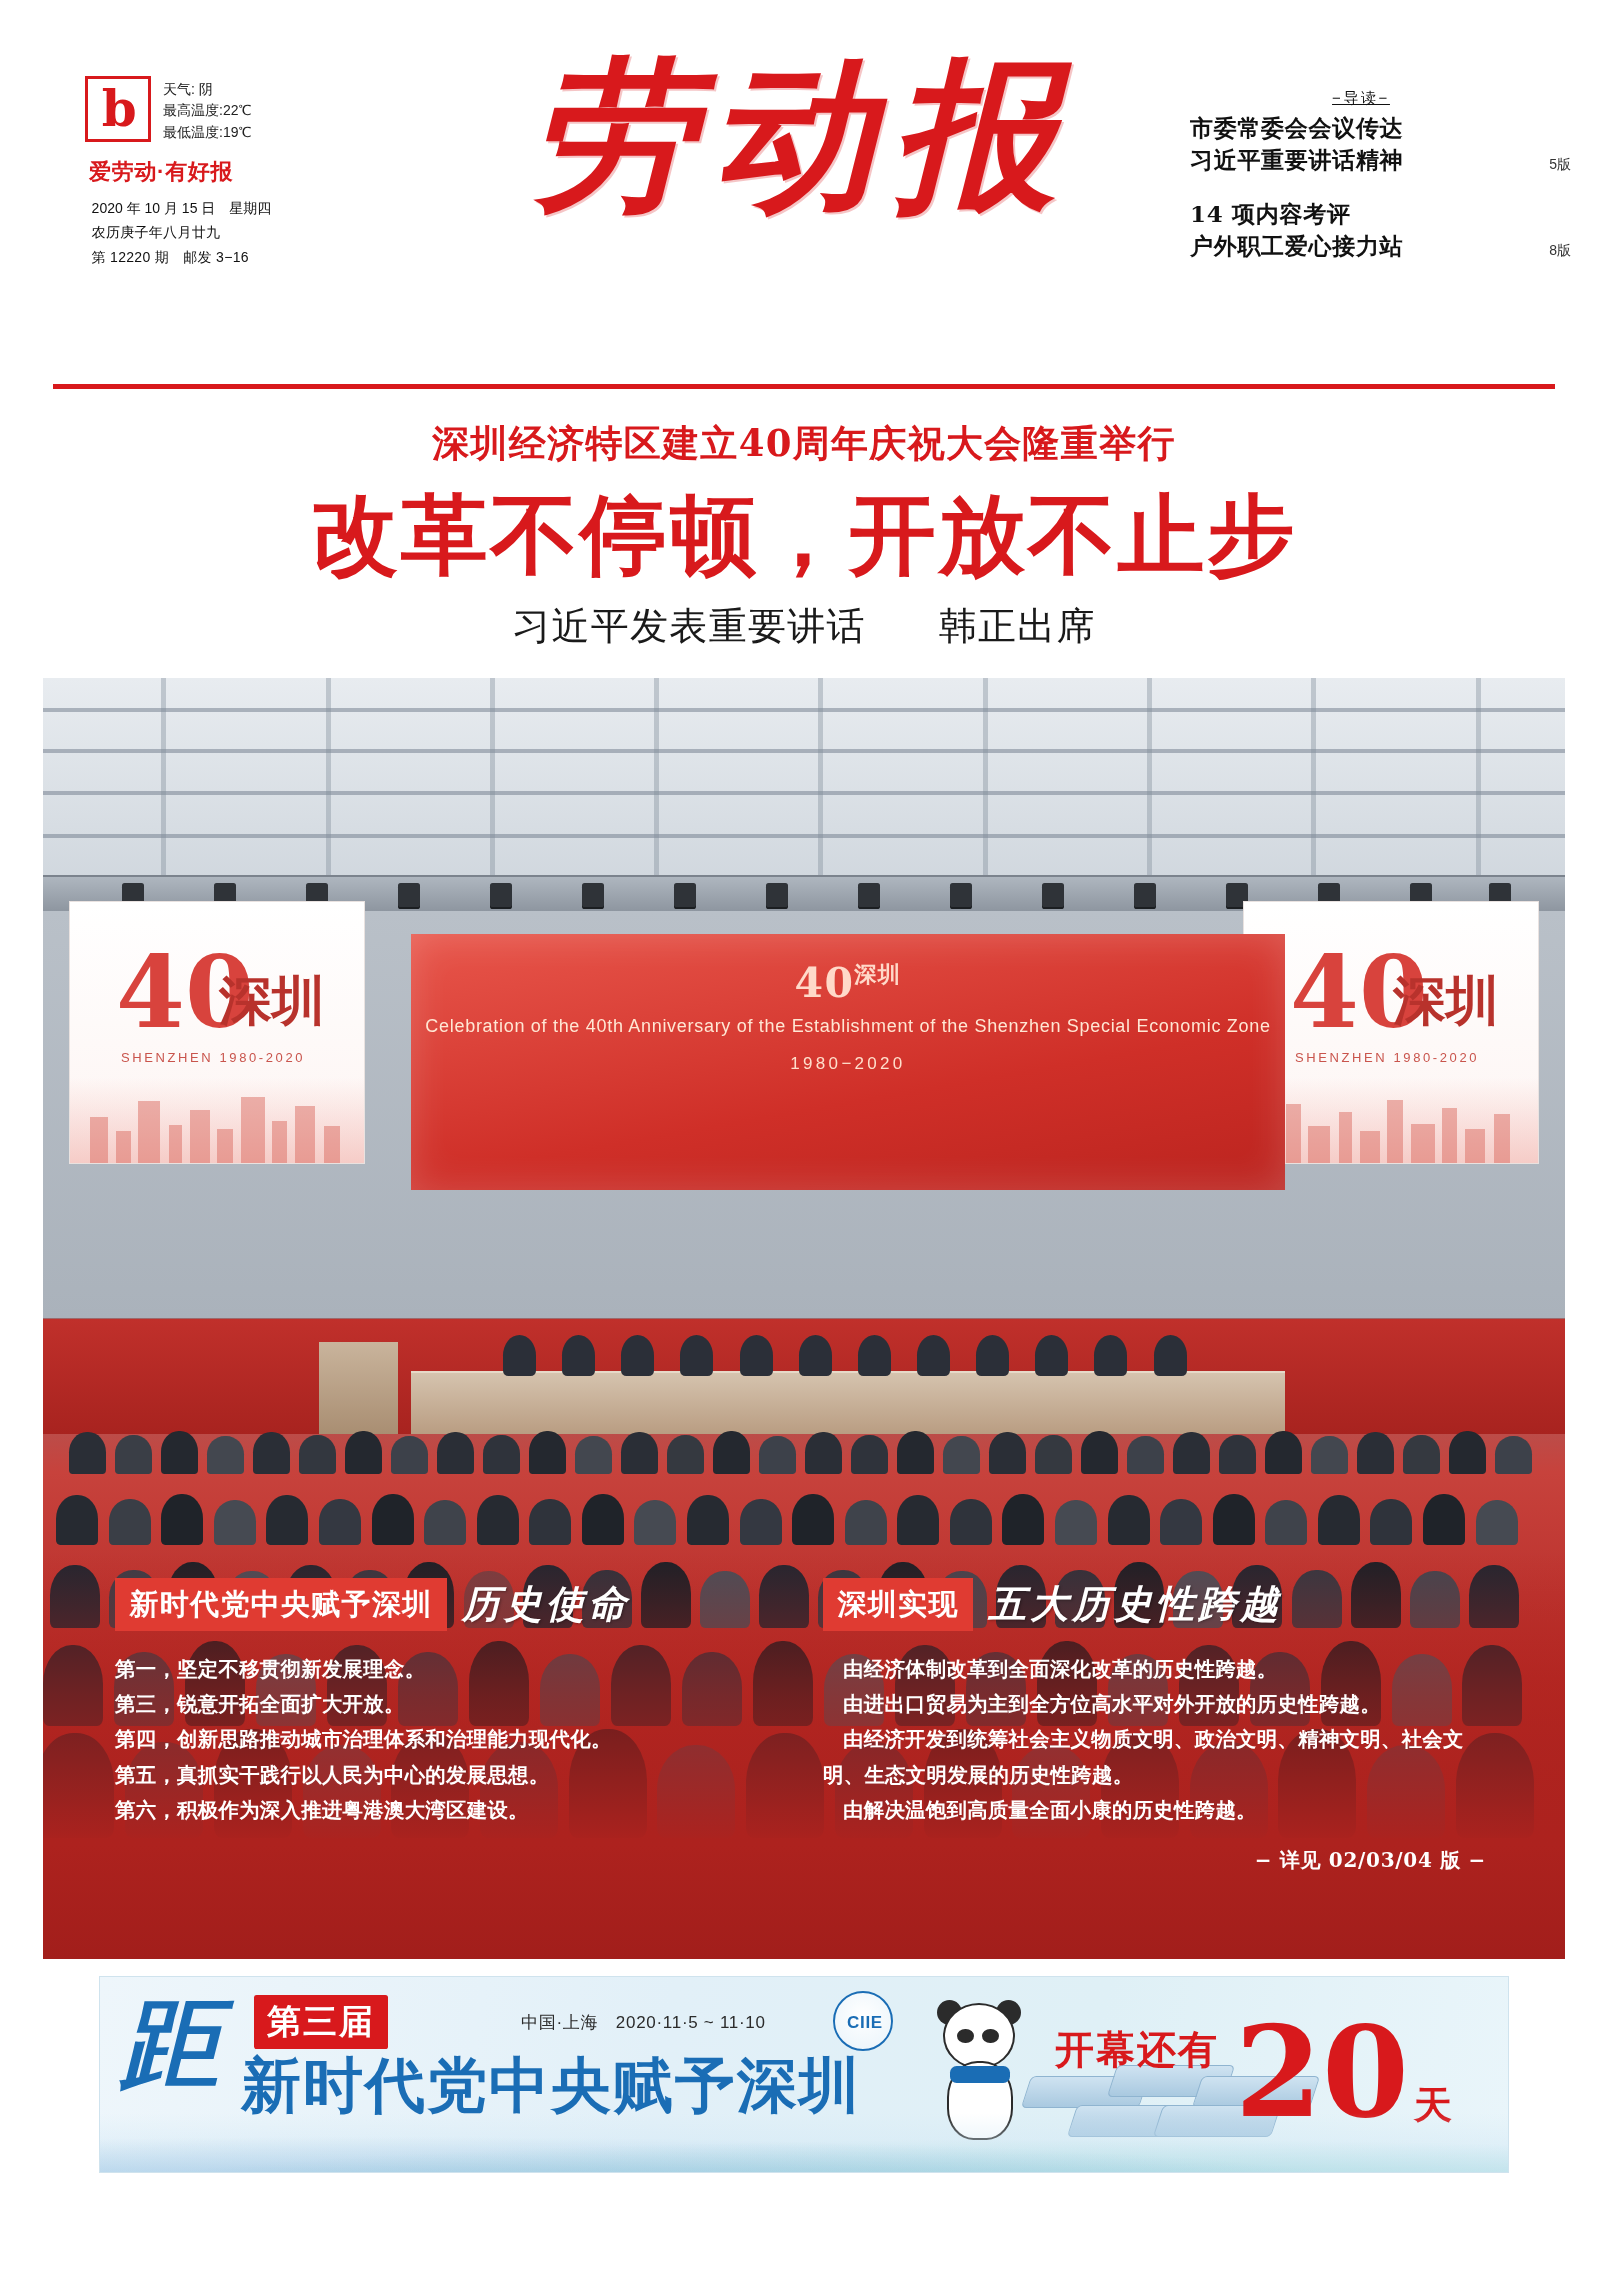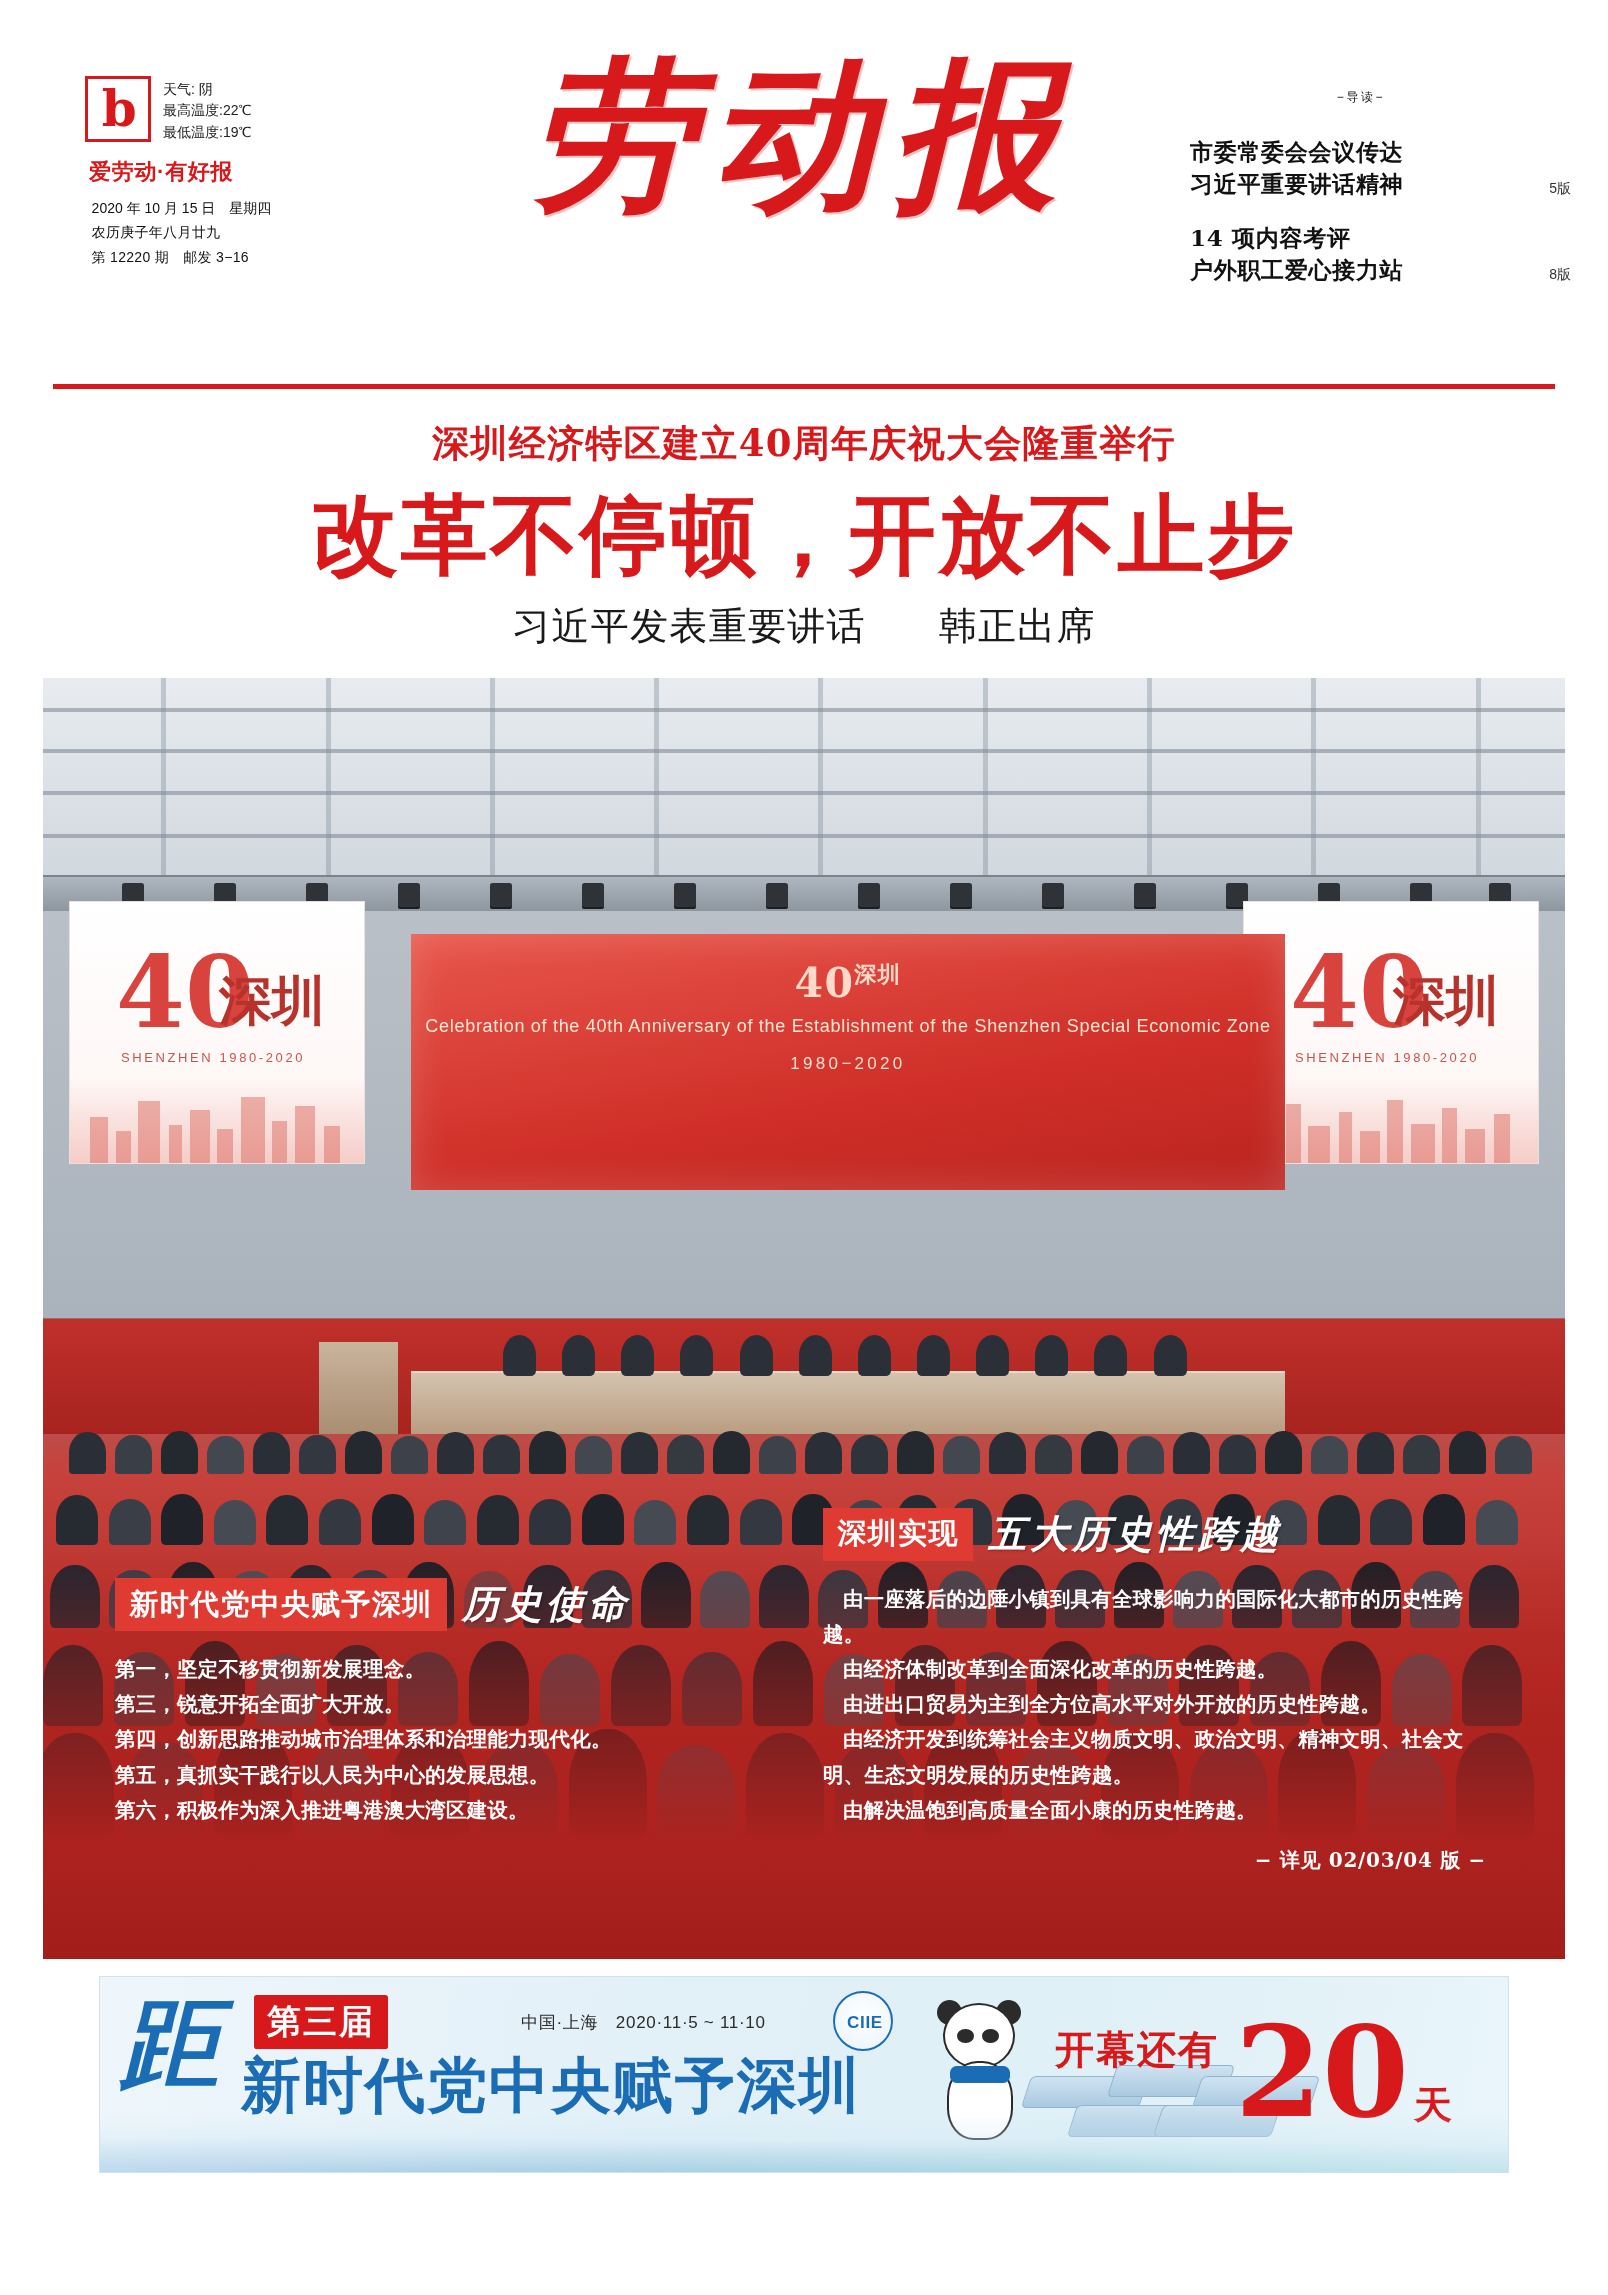--- a/index.html
+++ b/index.html
@@ -94,24 +94,25 @@
   }
 
   .mh-right {
     position: absolute;
     right: 76px;
     top: 89px;
     width: 342px;
   }
   .daodu {
     text-align: center;
-    font-size: 12px;
+    font-size: 15px;
     color: #111;
     letter-spacing: 2.6px;
-    margin-bottom: 30px;
+    margin-bottom: 4px;
+    text-decoration: underline;
   }
   .lead-item {
     position: relative;
     margin-bottom: 22.3px;
   }
   .lead-item .ln {
     font-family: "DejaVu Serif", serif;
     font-size: 23px;
     font-weight: bold;
     color: #111;
@@ -767,21 +768,20 @@
         <p>第六，积极作为深入推进粤港澳大湾区建设。</p>
       </div>
     </div>
 
     <div class="ov ov-right">
       <div>
         <span class="ov-tag">深圳实现</span>
         <span class="ov-cursive">五大历史性跨越</span>
       </div>
       <div class="ov-list">
-        <p>由一座落后的边陲小镇到具有全球影响力的国际化大都市的历史性跨越。</p>
         <p>由经济体制改革到全面深化改革的历史性跨越。</p>
         <p>由进出口贸易为主到全方位高水平对外开放的历史性跨越。</p>
         <p>由经济开发到统筹社会主义物质文明、政治文明、精神文明、社会文明、生态文明发展的历史性跨越。</p>
         <p>由解决温饱到高质量全面小康的历史性跨越。</p>
       </div>
     </div>
 
     <div class="ov-note">− 详见 02/03/04 版 −</div>
   </div>
 

